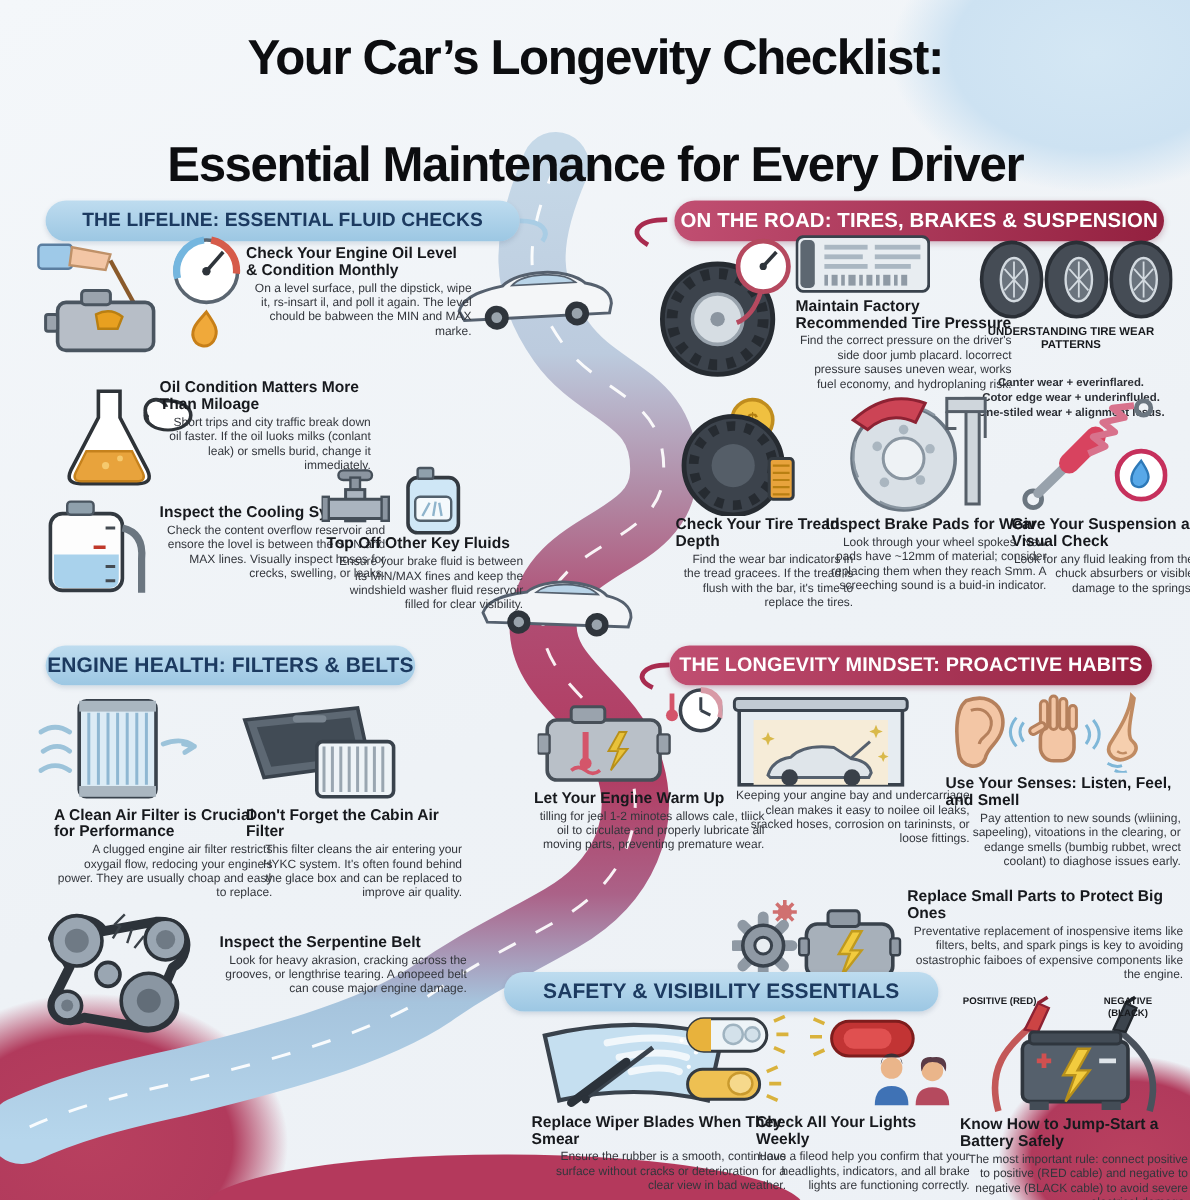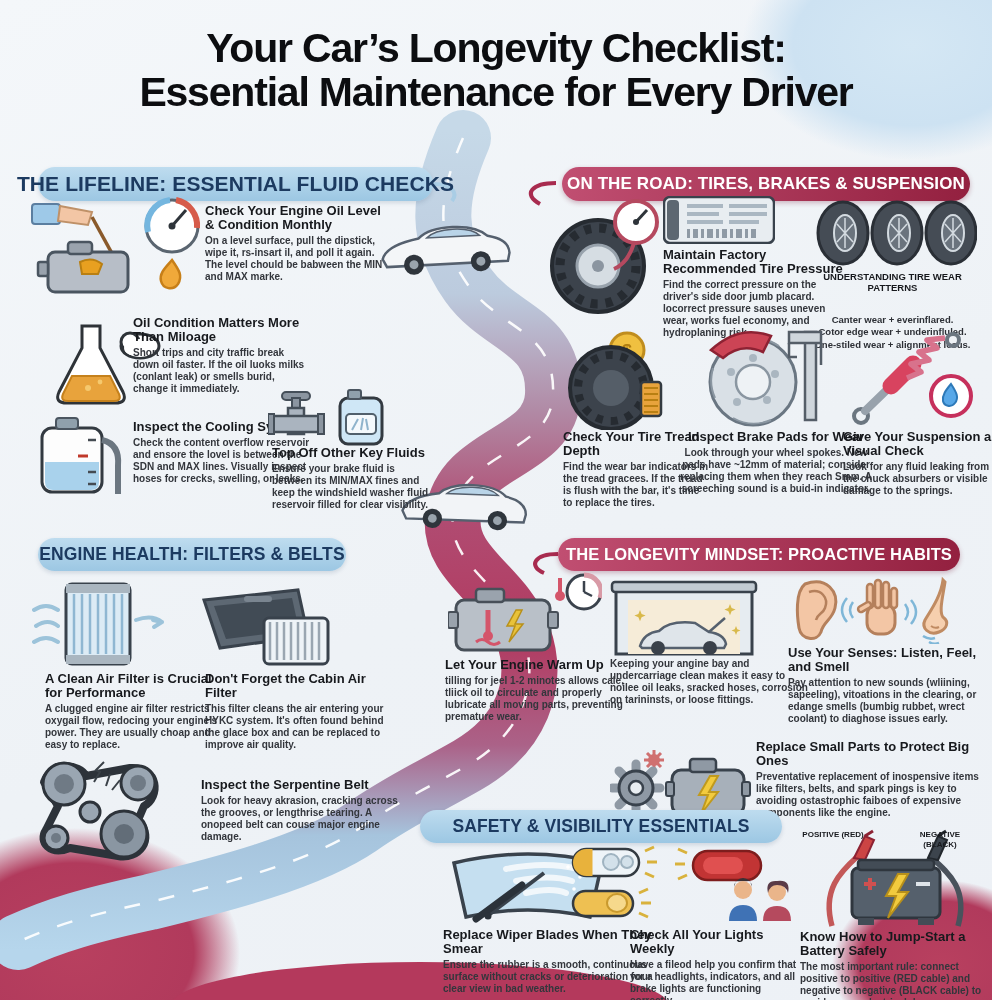--- a/index.html
+++ b/index.html
@@ -6,29 +6,29 @@
   .stage{position:relative;width:992px;height:1000px;overflow:hidden;
     background:linear-gradient(155deg,#f4f7fa 0%,#eef2f6 55%,#edf1f6 100%);
     font-family:"Liberation Sans",sans-serif;}
   .blob{position:absolute;border-radius:50%;}
   .blob-topright{right:-90px;top:-70px;width:340px;height:230px;background:radial-gradient(closest-side,#d4e7f4,#cde2f2 70%,rgba(205,226,242,0));}
   .blob-leftbottom{left:-90px;top:828px;width:330px;height:250px;background:radial-gradient(closest-side,#b8405f,#b13a5c 72%,rgba(177,58,92,0));}
   .blob-bottomwave{left:170px;top:962px;width:500px;height:90px;background:#b4395c;border-radius:50% 50% 0 0;}
   .blob-bottomright{right:-60px;bottom:-50px;width:220px;height:170px;background:radial-gradient(closest-side,#b8405f,#b13a5c 75%,rgba(177,58,92,0));}
   .title{position:absolute;top:26px;left:0;width:100%;text-align:center;color:#0c0d10;font-weight:800;z-index:5;}
   .title .l1{font-size:41px;letter-spacing:-1.2px;line-height:1.08;}
-  .title .l2{font-size:41px;letter-spacing:-1.2px;line-height:1.12;}
+  .title .l2{font-size:41px;letter-spacing:-1.2px;line-height:1.12;margin-top:45px;}
   .pill{position:absolute;display:flex;align-items:center;justify-content:center;border-radius:20px;
     font-weight:800;letter-spacing:.1px;z-index:6;white-space:nowrap;}
   .pill.blue{background:linear-gradient(180deg,#bedcef,#9cc7e3);color:#1c3a60;box-shadow:0 2px 4px rgba(60,90,120,.18);}
   .pill.red{background:linear-gradient(100deg,#c14f72,#93203f);color:#fff;box-shadow:0 2px 5px rgba(120,30,60,.3);}
   .item{position:absolute;z-index:6;}
   .icon{position:absolute;z-index:6;line-height:0;}
   .t{font-size:13px;font-weight:800;color:#17191d;line-height:1.07;margin:0 0 3px 0;}
-  .b{font-size:10px;font-weight:700;color:#33363c;line-height:1.2;}
+  .b{font-size:10px;font-weight:400;color:#33363c;line-height:1.2;text-align:right;}
   .center{text-align:center;}
   .wear-h{font-size:9.5px;font-weight:800;color:#17191d;text-align:center;margin-bottom:20px;line-height:1.15;}
   .wear-l{font-size:9.5px;font-weight:700;color:#2c2f35;text-align:center;line-height:1.3;}
   .batt-label{position:absolute;font-size:8px;font-weight:800;color:#17191d;text-align:center;line-height:1.2;z-index:7;}
   svg{display:block;}
   .road-layer{position:absolute;inset:0;z-index:2;}
   .car{position:absolute;z-index:4;}
 </style>
 </head>
 <body>
@@ -75,21 +75,21 @@
       <circle cx="37" cy="53" r="4.5" fill="#9aa4ad"></circle>
     <circle cx="104" cy="53" r="10" fill="#2f353c"></circle>
       <circle cx="104" cy="53" r="4.5" fill="#9aa4ad"></circle>
   </svg>
 
   <div class="title">
     <div class="l1">Your Car’s Longevity Checklist:</div>
     <div class="l2">Essential Maintenance for Every Driver</div>
   </div>
 
-  <div class="pill blue" style="left:38px;top:167px;width:395px;height:34px;font-size:21px">THE LIFELINE: ESSENTIAL FLUID CHECKS</div>
+  <div class="pill blue" style="left:38px;top:167px;width:395px;height:34px;font-size:16px">THE LIFELINE: ESSENTIAL FLUID CHECKS</div>
 
   <div class="icon" style="left:30px;top:196px">
     <svg width="172" height="104" viewBox="0 0 172 104">
       <rect x="2" y="8" width="28" height="20" rx="3" fill="#9ec9e8" stroke="#5b7ea0" stroke-width="2"></rect>
       <path d="M30 10 L62 16 L58 29 L28 25 Z" fill="#f3c6a5" stroke="#c79independ270" stroke-width="0"></path>
       <path d="M30 10 L62 16 L58 29 L28 25 Z" fill="#f3c6a5" stroke="#bf9168" stroke-width="2"></path>
       <line x1="62" y1="21" x2="90" y2="72" stroke="#8a5a2b" stroke-width="3.5"></line>
       <rect x="18" y="56" width="80" height="40" rx="7" fill="#b7bec7" stroke="#4a5560" stroke-width="3"></rect>
       <rect x="38" y="46" width="24" height="12" rx="3" fill="#9aa3ad" stroke="#4a5560" stroke-width="2.5"></rect>
       <rect x="8" y="66" width="10" height="14" rx="2" fill="#9aa3ad" stroke="#4a5560" stroke-width="2.5"></rect>
@@ -321,21 +321,21 @@
       <circle cx="106" cy="27" r="17" fill="#9aa6b2" stroke="#2d333a" stroke-width="3"></circle>
         <circle cx="106" cy="27" r="8" fill="#6f7a85"></circle>
       <circle cx="92" cy="78" r="23" fill="#8a96a2" stroke="#2d333a" stroke-width="3"></circle>
         <circle cx="92" cy="78" r="10" fill="#626d78"></circle>
       <circle cx="24" cy="82" r="12" fill="#9aa6b2" stroke="#2d333a" stroke-width="3"></circle>
         <circle cx="24" cy="82" r="5" fill="#6f7a85"></circle>
       <circle cx="58" cy="56" r="10" fill="#9aa6b2" stroke="#2d333a" stroke-width="3"></circle>
       <path d="M62 26 l6 -10 l-4 -2 l8 -8 M74 30 l4 -12 M80 34 l8 -10" fill="none" stroke="#3a4148" stroke-width="2"></path>
     </svg>
   </div>
-  <div class="item" style="left:201px;top:778px;width:206px">
+  <div class="item" style="left:183px;top:778px;width:206px">
     <div class="t">Inspect the Serpentine Belt</div>
     <div class="b">Look for heavy akrasion, cracking across the grooves, or lengthrise tearing. A onopeed belt can couse major engine damage.</div>
   </div>
 
   <div class="pill red" style="left:558px;top:538px;width:402px;height:33px;font-size:16.5px">THE LONGEVITY MINDSET: PROACTIVE HABITS</div>
 
   <div class="icon" style="left:448px;top:570px">
     <svg width="154" height="88" viewBox="0 0 154 88">
       <rect x="8" y="30" width="94" height="50" rx="8" fill="#b9c0c8" stroke="#474f58" stroke-width="3"></rect>
       <rect x="28" y="19" width="28" height="13" rx="3" fill="#9aa3ad" stroke="#474f58" stroke-width="2.5"></rect>

